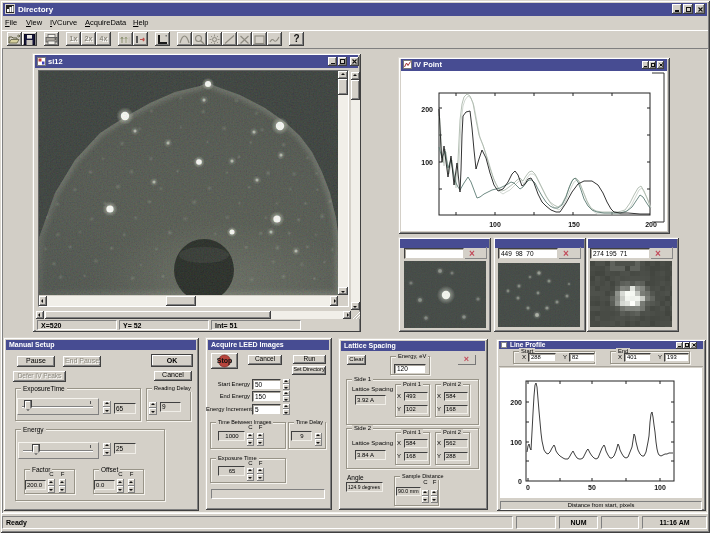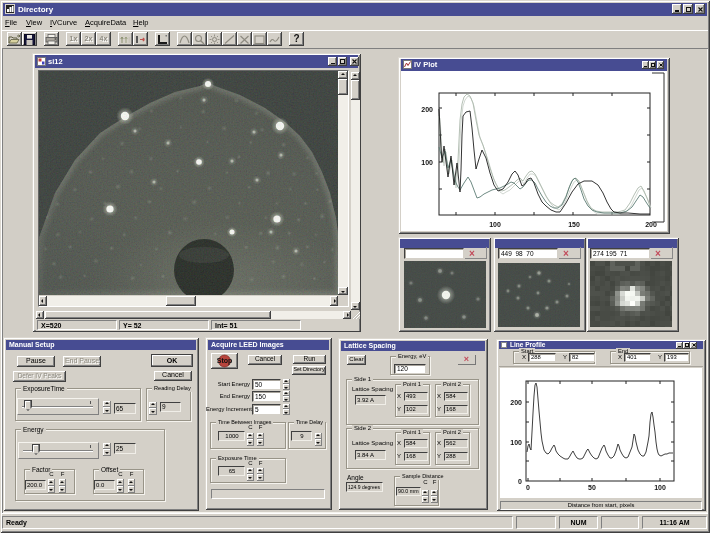--- a/index.html
+++ b/index.html
@@ -417,21 +417,21 @@
 <div class="abs" style="left:37px;top:320px;width:80px;height:10px;border:1px solid;border-color:#808080 #fff #fff #808080;font-size:7px;font-weight:bold;line-height:9px;padding-left:3px">X=520</div>
 <div class="abs" style="left:119px;top:320px;width:90px;height:10px;border:1px solid;border-color:#808080 #fff #fff #808080;font-size:7px;font-weight:bold;line-height:9px;padding-left:3px">Y= 52</div>
 <div class="abs" style="left:211px;top:320px;width:90px;height:10px;border:1px solid;border-color:#808080 #fff #fff #808080;font-size:7px;font-weight:bold;line-height:9px;padding-left:3px">Int= 51</div>
 <div class="abs win" style="left:398px;top:57px;width:272px;height:177px"></div>
 <div class="abs tbar" style="left:401px;top:59px;width:266px;height:12px;font-size:7.5px;line-height:12px"></div>
 <svg class="abs" style="left:403px;top:60px" width="9" height="9" viewBox="0 0 9 9">
 <rect width="9" height="9" fill="#fff"></rect>
     <rect x="0.5" y="0.5" width="8" height="8" fill="none" stroke="#777"></rect>
 <path d="M1.5 7 L3.5 3 L5 5.5 L7.5 1.5" stroke="#a03030" fill="none"></path>
   </svg>
-<div class="abs" style="left:414px;top:59px;color:#fff;font-weight:bold;font-size:7.5px;line-height:12px">IV Plot</div>
+<div class="abs" style="left:414px;top:59px;color:#fff;font-weight:bold;font-size:7.5px;line-height:12px">IV Point</div>
 <div class="abs cap" style="left:642px;top:61px;width:7px;height:8px">
     <span style="width:3px;height:1.5px;background:#111;margin-top:3px"></span>
   </div>
 <div class="abs cap" style="left:649px;top:61px;width:7px;height:8px">
     <span style="width:4px;height:4px;border:1px solid #111"></span>
   </div>
 <div class="abs cap" style="left:657px;top:61px;width:7px;height:8px">
     <svg width="4" height="4" viewBox="0 0 4 4">
       <path d="M0.5 0.5 L3.5 3.5 M3.5 0.5 L0.5 3.5" stroke="#111" stroke-width="1"></path>
     </svg>

